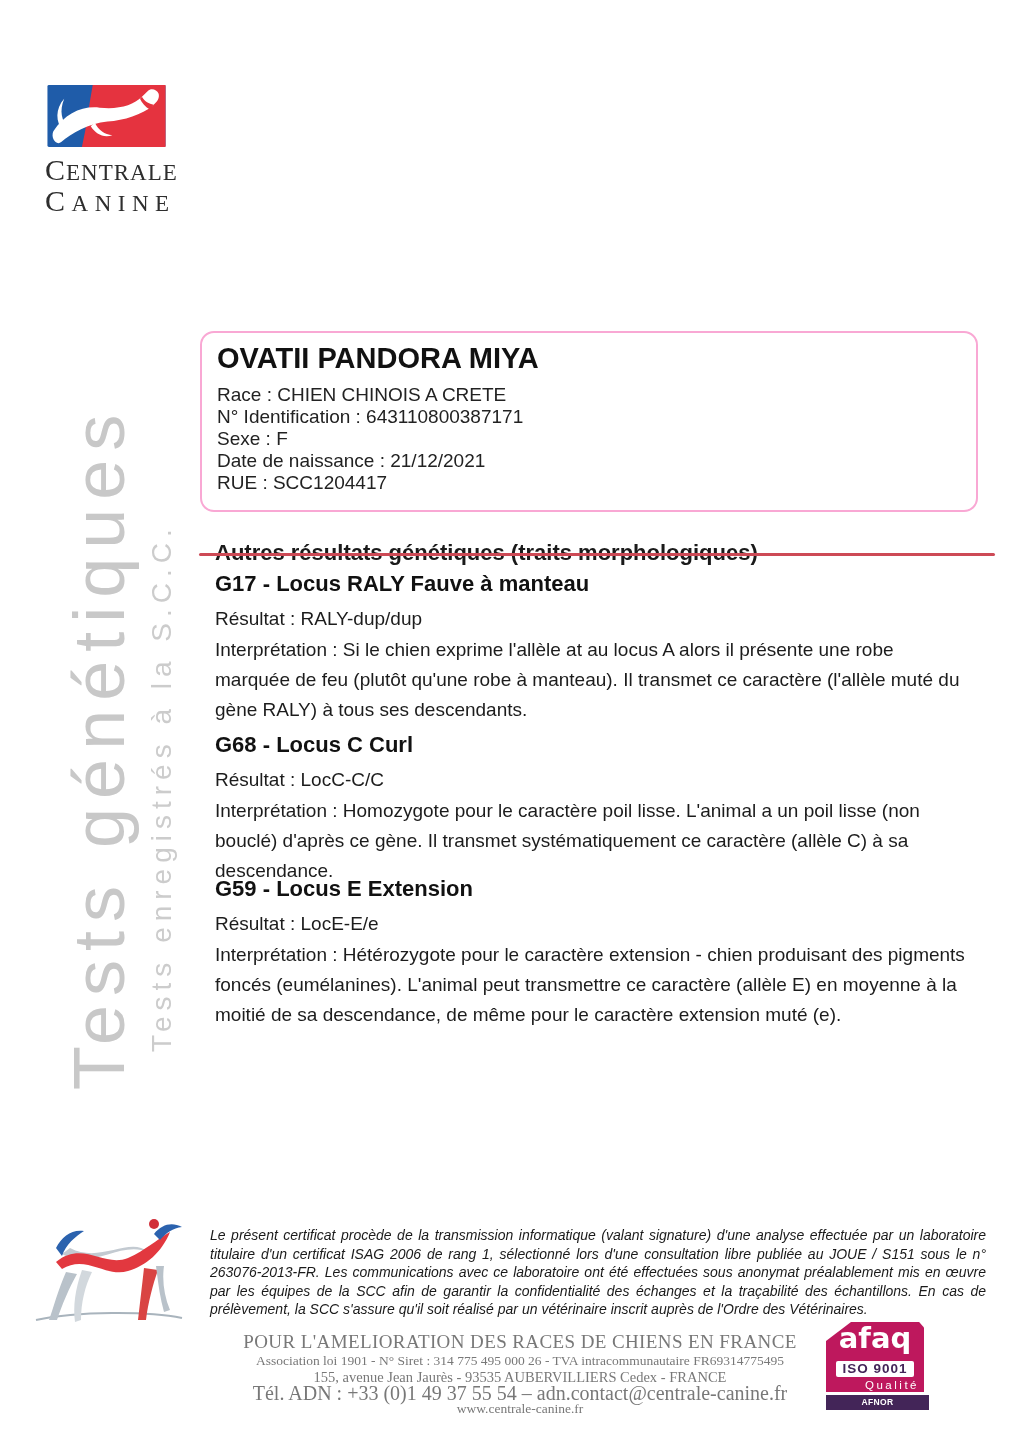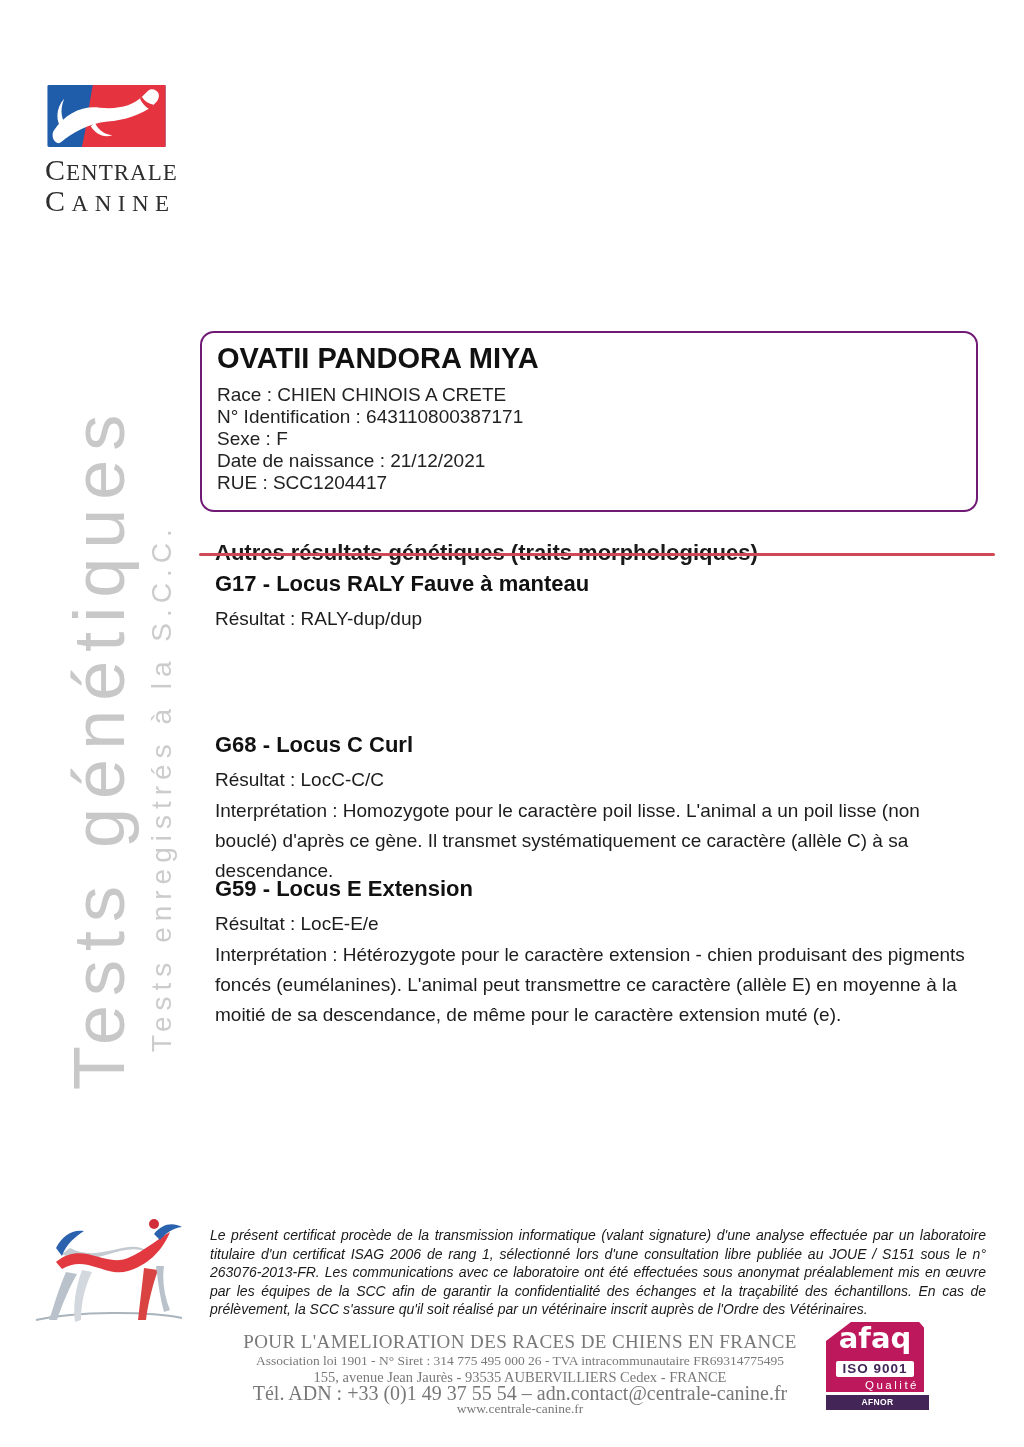--- a/index.html
+++ b/index.html
@@ -30,21 +30,21 @@
     position:absolute;white-space:nowrap;
     transform-origin:0 100%;transform:rotate(-90deg);
     color:#c8c8c8;font-family:"Liberation Sans", sans-serif;
   }
   .wm-large{left:135px;top:1018px;font-size:72px;line-height:72px;letter-spacing:9px;}
   .wm-small{left:176px;top:1024px;font-size:28px;line-height:28px;letter-spacing:6px;color:#cccccc;}
 
   
   .info-box{
     position:absolute;left:200px;top:331px;width:778px;height:181px;
-    border:2px solid #701a75;border-radius:14px;
+    border:2px solid #f9a8d4;border-radius:14px;
     box-sizing:border-box;padding:8px 0 0 15px;
     background:#ffffff;
   }
   .subject-name{font-size:29px;font-weight:bold;color:#111;margin:0 0 9px 0;line-height:34px;}
   .info-cols{display:flex;}
   .info-col{font-size:19px;line-height:22px;color:#222;}
   .info-col.left{width:457px;}
   .info-col.right{width:300px;}
   .info-line{white-space:normal;}
 
@@ -142,20 +142,21 @@
       </div>
     </div>
   </section>
 
   <h2 class="results-header">Autres résultats génétiques (traits morphologiques)</h2>
   <div class="results-rule"></div>
 
   <article class="gene-section s1">
     <h3 class="gene-title">G17 - Locus RALY Fauve à manteau</h3>
     <p class="gene-result">Résultat : RALY-dup/dup</p>
+    <p class="gene-interp">Interprétation : Si le chien exprime l'allèle at au locus A alors il présente une robe marquée de feu (plutôt qu'une robe à manteau). Il transmet ce caractère (l'allèle muté du gène RALY) à tous ses descendants.</p>
   </article>
 
   <article class="gene-section s2">
     <h3 class="gene-title">G68 - Locus C Curl</h3>
     <p class="gene-result">Résultat : LocC-C/C</p>
     <p class="gene-interp">Interprétation : Homozygote pour le caractère poil lisse. L'animal a un poil lisse (non bouclé) d'après ce gène. Il transmet systématiquement ce caractère (allèle C) à sa descendance.</p>
   </article>
 
   <article class="gene-section s3">
     <h3 class="gene-title">G59 - Locus E Extension</h3>

